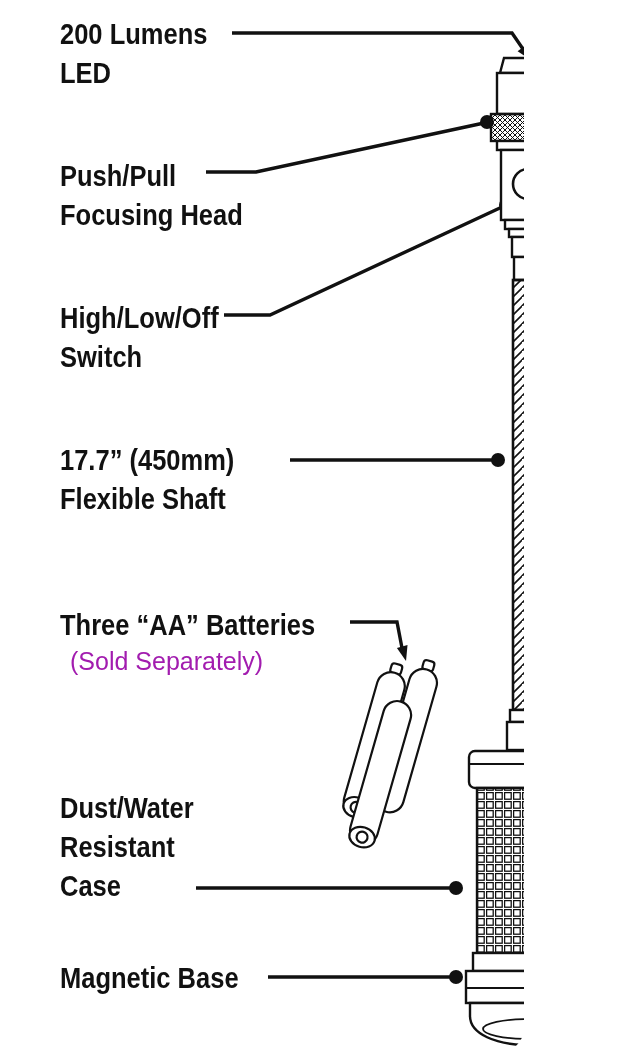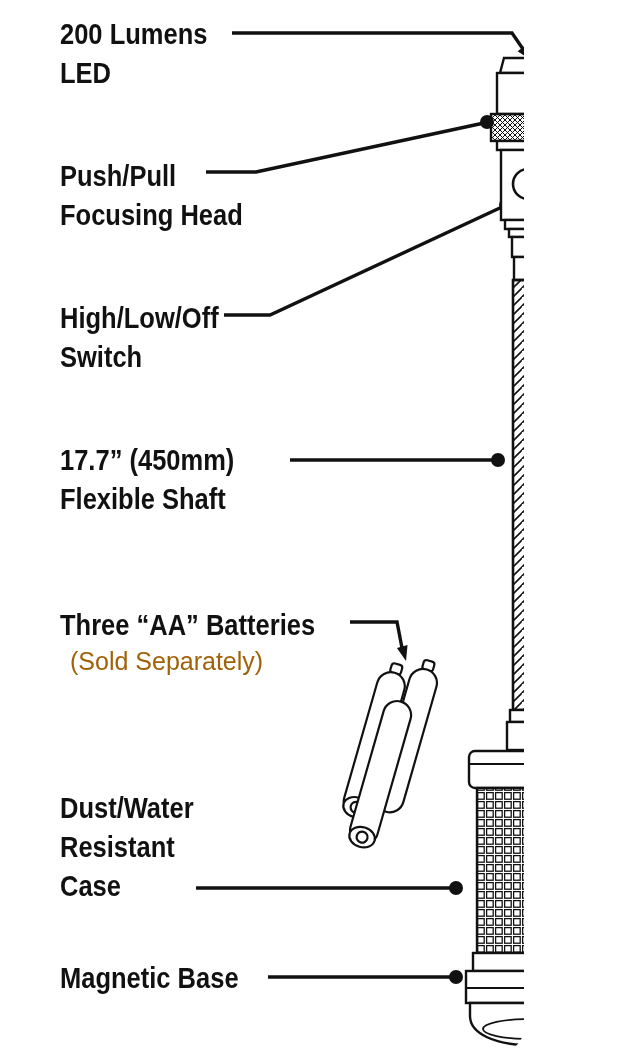--- a/index.html
+++ b/index.html
@@ -20,21 +20,21 @@
     font-weight:bold;
     font-size:30px;
     line-height:39px;
     white-space:nowrap;
     transform:scaleX(0.85);
     transform-origin:left top;
   }
   .label span { display:block; }
   .sublabel {
     position:absolute;
-    color:#a16207;
+    color:#a21caf;
     font-family:"Liberation Sans", sans-serif;
     font-weight:normal;
     font-size:25px;
     line-height:30px;
     white-space:nowrap;
   }
 </style>
 </head>
 <body>
 

